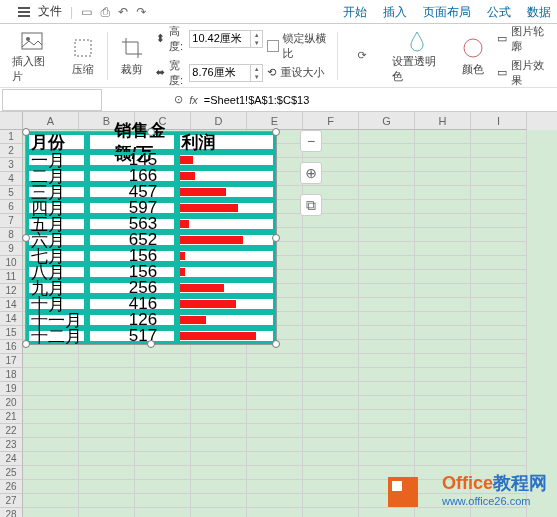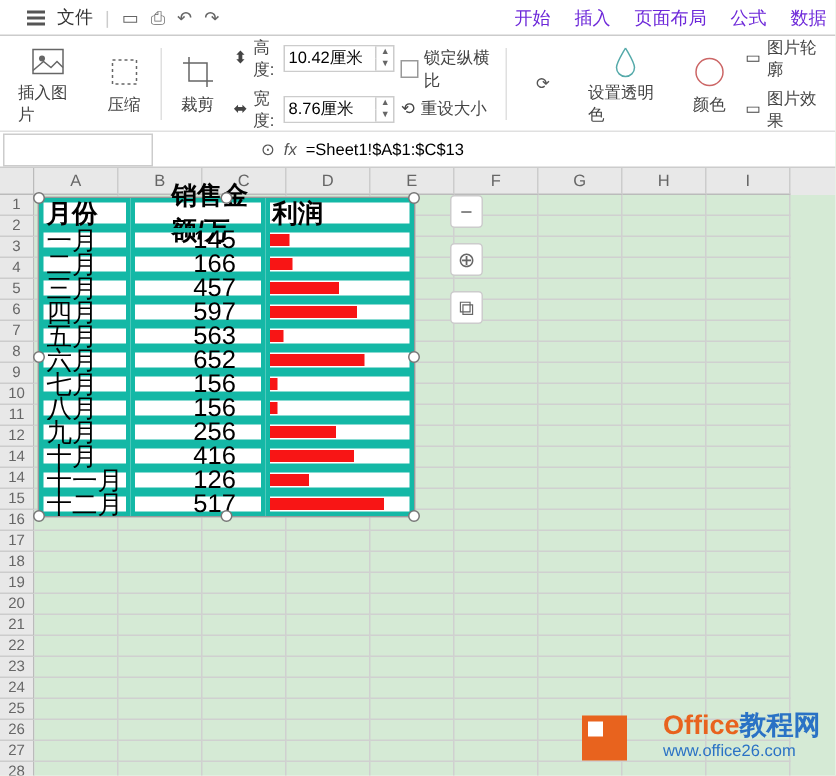--- a/index.html
+++ b/index.html
@@ -5,21 +5,21 @@
 * { margin: 0; padding: 0; box-sizing: border-box; font-family: "Microsoft YaHei", sans-serif; }
 body { background: #fff; font-size: 12px; width: 557px; height: 517px; overflow: hidden; position: relative; }
 
 .menubar { background: #fff; height: 24px; display: flex; align-items: center; padding: 0 18px; gap: 8px; border-bottom: 1px solid #ccc; }
 .menubar .hamburger { display: flex; flex-direction: column; gap: 2px; }
 .menubar .hamburger span { width: 12px; height: 2px; background: #555; }
 .menubar .file { font-size: 12px; color: #333; }
 .menubar .sep { color: #ccc; }
 .menubar .ico { color: #666; font-size: 12px; }
 
-.tabbar { position: absolute; top: 0; right: 6px; height: 24px; display: flex; align-items: center; gap: 16px; font-size: 12px; color: #6d28d9; }
+.tabbar { position: absolute; top: 0; right: 6px; height: 24px; display: flex; align-items: center; gap: 16px; font-size: 12px; color: #0369a1; }
 
 .ribbon { background: #fff; height: 64px; display: flex; align-items: center; padding: 4px 6px; gap: 4px; border-bottom: 1px solid #e0e0e0; font-size: 11px; color: #444; }
 .rgroup { display: flex; flex-direction: column; align-items: center; justify-content: center; height: 56px; padding: 0 6px; }
 .rgroup .icon { width: 28px; height: 28px; display: flex; align-items: center; justify-content: center; color: #555; }
 .rgroup .icon svg { width: 24px; height: 24px; }
 .rhg { display: flex; flex-direction: column; gap: 4px; }
 .rhg .row { display: flex; align-items: center; gap: 4px; font-size: 11px; }
 .spin { display: flex; align-items: center; border: 1px solid #ccc; height: 18px; }
 .spin input { border: none; width: 60px; height: 16px; font-size: 11px; padding: 0 2px; outline: none; }
 .spin .btns { display: flex; flex-direction: column; }

